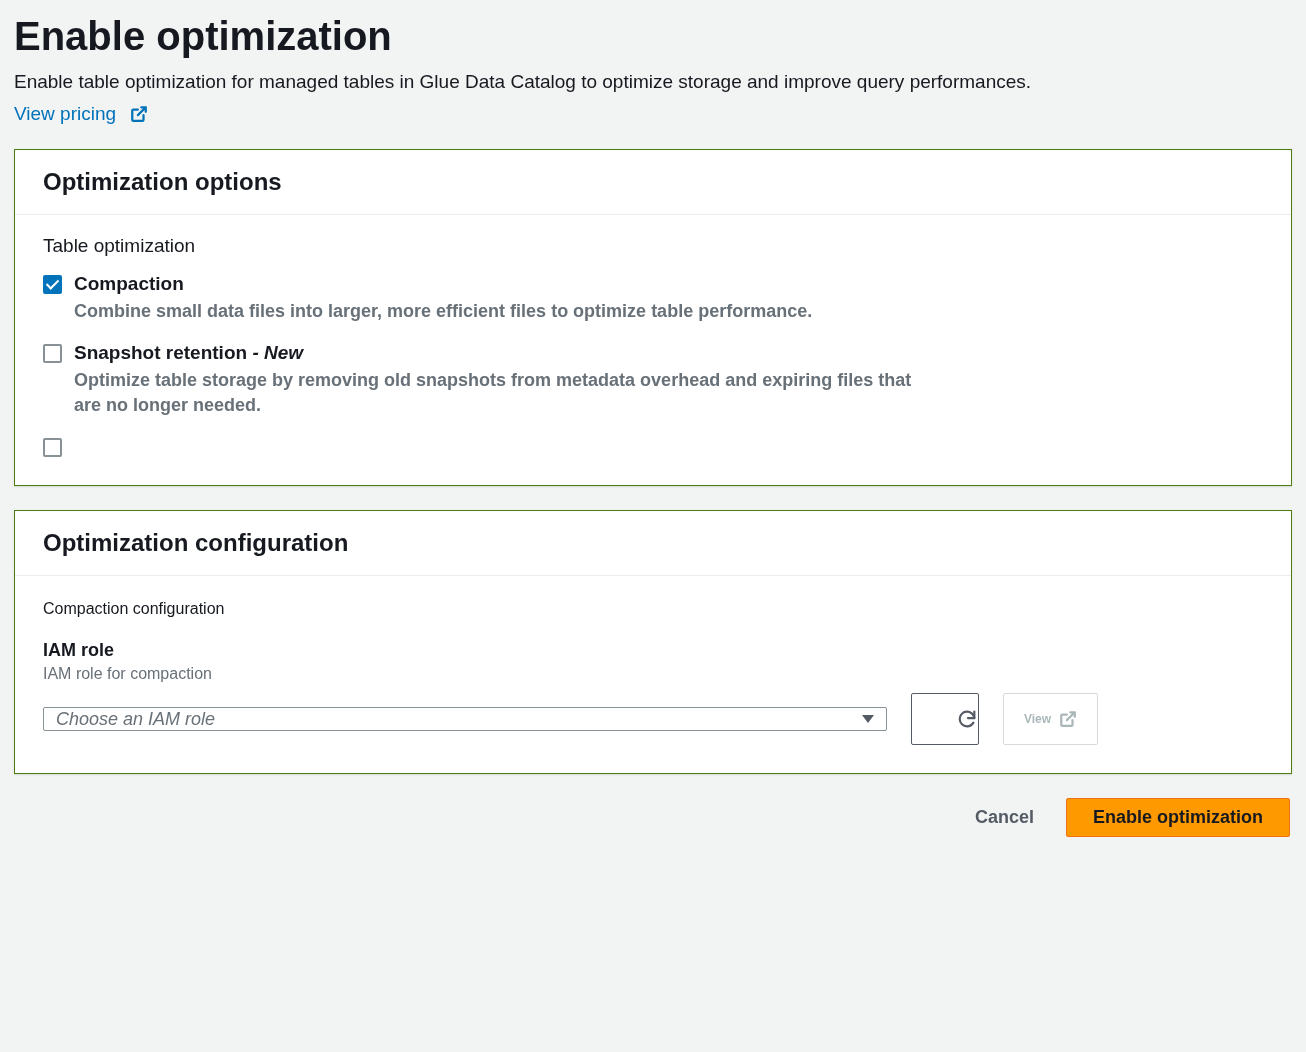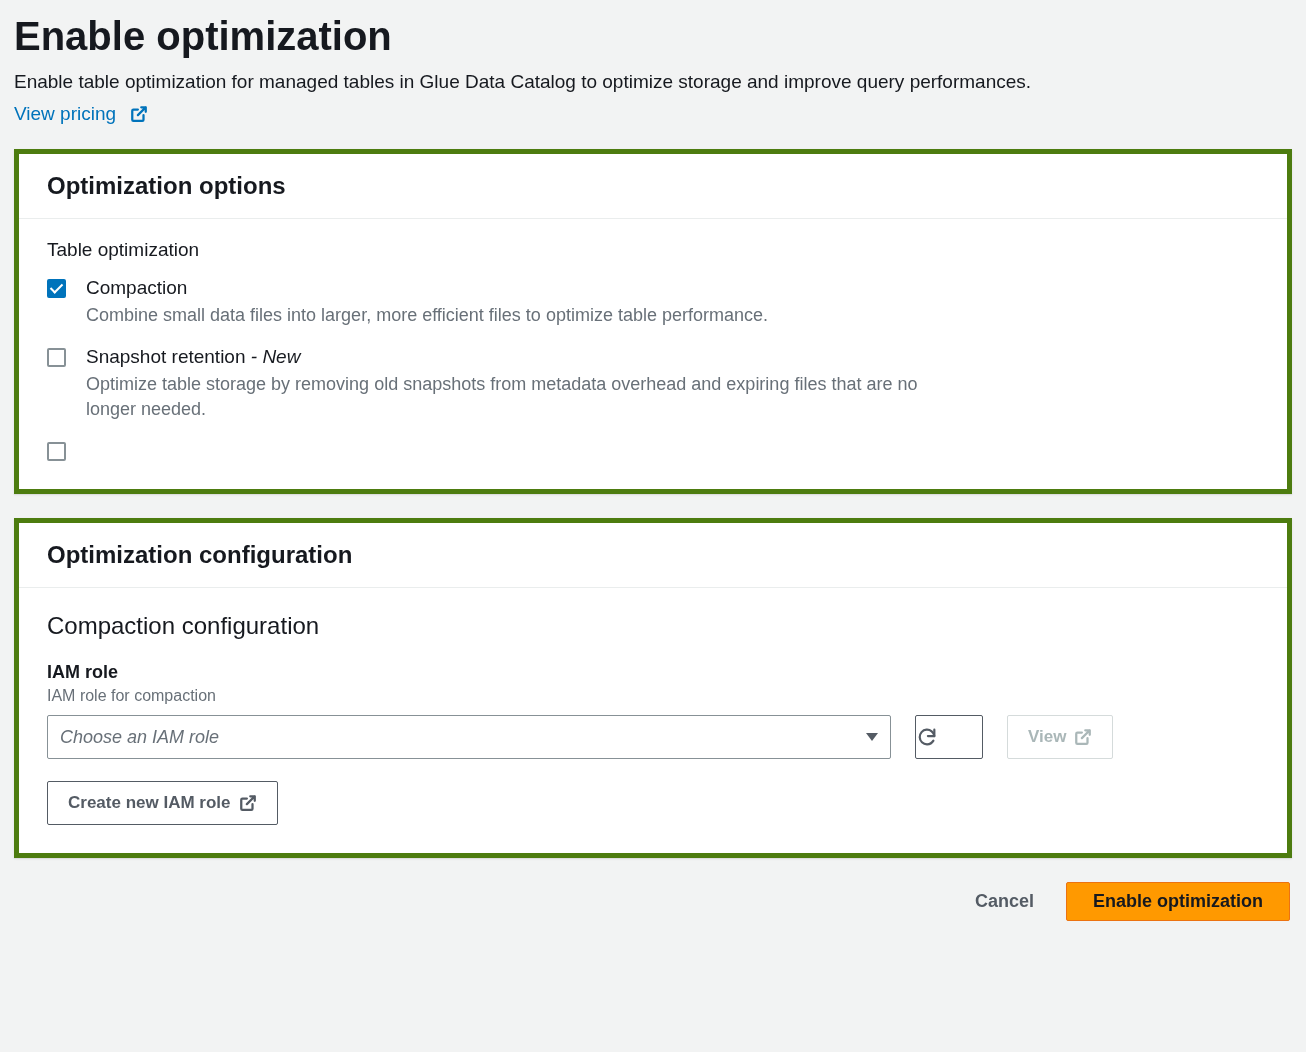--- a/index.html
+++ b/index.html
@@ -34,21 +34,21 @@
   .external-icon {
     width: 18px;
     height: 18px;
     display: inline-flex;
     align-items: center;
     justify-content: center;
   }
   .external-icon svg { width: 18px; height: 18px; }
   .panel {
     background: #ffffff;
-    border: 5px solid #4d7c0f;
+    border: 1px solid #4d7c0f;
     box-shadow: 0 1px 1px rgba(0,0,0,0.06), 0 1px 3px rgba(0,0,0,0.05);
     margin-top: 24px;
   }
   .panel-header {
     padding: 18px 28px;
     border-bottom: 1px solid #eaeded;
   }
   .panel-title {
     font-size: 24px;
     font-weight: 700;
@@ -71,23 +71,24 @@
     padding: 20px 28px 28px 28px;
   }
   .group-label {
     font-size: 19px;
     font-weight: 400;
     margin: 0 0 16px 0;
   }
   .check-row {
     display: flex;
     align-items: flex-start;
-    gap: 20px;
+    gap: 12px;
     margin-bottom: 18px;
     max-width: 880px;
+    font-weight: bold;
   }
   .check-row:last-child { margin-bottom: 0; }
   .chk {
     width: 19px;
     height: 19px;
     border: 2px solid #879196;
     border-radius: 2px;
     margin-top: 2px;
     flex: 0 0 auto;
     background: #ffffff;
@@ -116,21 +117,21 @@
   .new-tag {
     font-style: italic;
   }
   .check-desc {
     font-size: 18px;
     color: #687078;
     line-height: 1.4;
     margin-top: 4px;
   }
   .section-sub-title {
-    font-size: 24px;
+    font-size: 16px;
     font-weight: 400;
     margin: 4px 0 22px 0;
   }
   .field-label {
     font-size: 18px;
     font-weight: 700;
     margin: 0;
   }
   .field-hint {
     font-size: 16px;
@@ -138,21 +139,21 @@
     margin: 4px 0 10px 0;
   }
   .row-controls {
     display: flex;
     gap: 24px;
     align-items: center;
   }
   .select {
     flex: 0 0 auto;
     width: 844px;
-    height: 44px;
+    height: 24px;
     border: 1px solid #879196;
     border-radius: 2px;
     background: #ffffff;
     display: flex;
     align-items: center;
     justify-content: space-between;
     padding: 0 12px;
     cursor: pointer;
   }
   .select-placeholder {
@@ -161,29 +162,29 @@
     font-size: 18px;
   }
   .caret-down {
     width: 0;
     height: 0;
     border-left: 6px solid transparent;
     border-right: 6px solid transparent;
     border-top: 8px solid #545b64;
   }
   .btn {
-    height: 44px;
+    height: 52px;
     border: 1px solid #545b64;
     border-radius: 2px;
     background: #ffffff;
     display: inline-flex;
     align-items: center;
-    justify-content: flex-start;
+    justify-content: flex-end;
     gap: 8px;
-    font-size: 17px;
+    font-size: 12px;
     font-weight: 700;
     color: #545b64;
     padding: 0 20px;
     cursor: pointer;
   }
   .btn.icon-only { width: 68px; padding: 0; }
   .btn.disabled {
     color: #aab7b8;
     border-color: #d5dbdb;
     cursor: default;
@@ -296,30 +297,20 @@
       <button class="btn disabled" type="button">
         <span>View</span>
         <span class="external-icon">
           <svg viewBox="0 0 16 16" width="16" height="16" fill="none">
               <path d="M10 2h4v4M14 2L7 9M12 9v4a1 1 0 0 1-1 1H3a1 1 0 0 1-1-1V5a1 1 0 0 1 1-1h4" stroke="#aab7b8" stroke-width="2" stroke-linecap="round" stroke-linejoin="round"></path>
             </svg>
         </span>
       </button>
     </div>
 
-    <div class="create-row">
-      <button class="btn" type="button">
-        <span>Create new IAM role</span>
-        <span class="external-icon">
-          <svg viewBox="0 0 16 16" width="16" height="16" fill="none">
-              <path d="M10 2h4v4M14 2L7 9M12 9v4a1 1 0 0 1-1 1H3a1 1 0 0 1-1-1V5a1 1 0 0 1 1-1h4" stroke="#545b64" stroke-width="2" stroke-linecap="round" stroke-linejoin="round"></path>
-            </svg>
-        </span>
-      </button>
-    </div>
   </div>
 </div>
 
 <div class="footer-actions">
   <button class="btn-cancel" type="button">Cancel</button>
   <button class="btn-primary" type="button">Enable optimization</button>
 </div>
 
 
 

